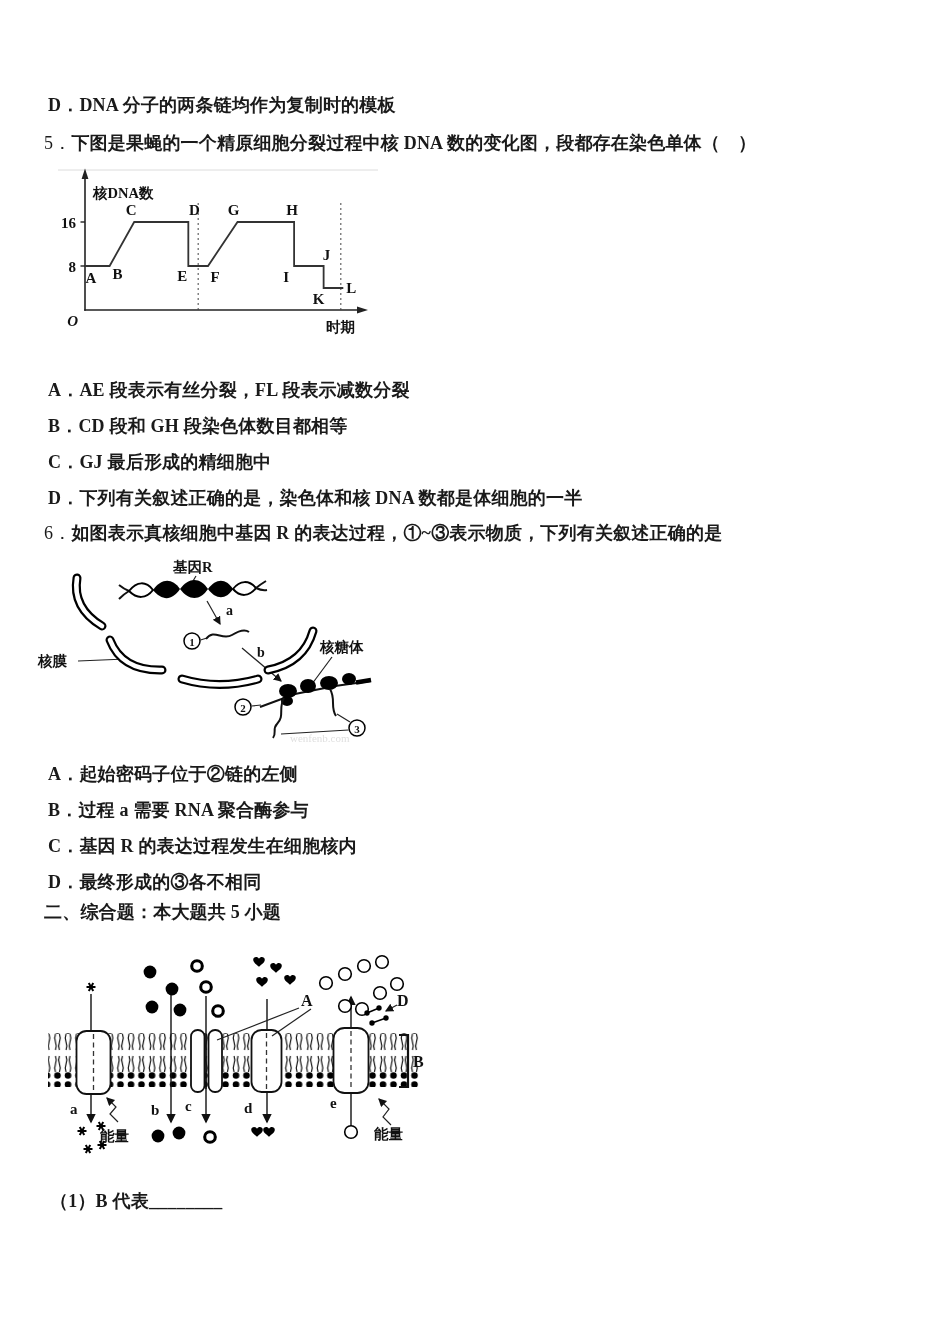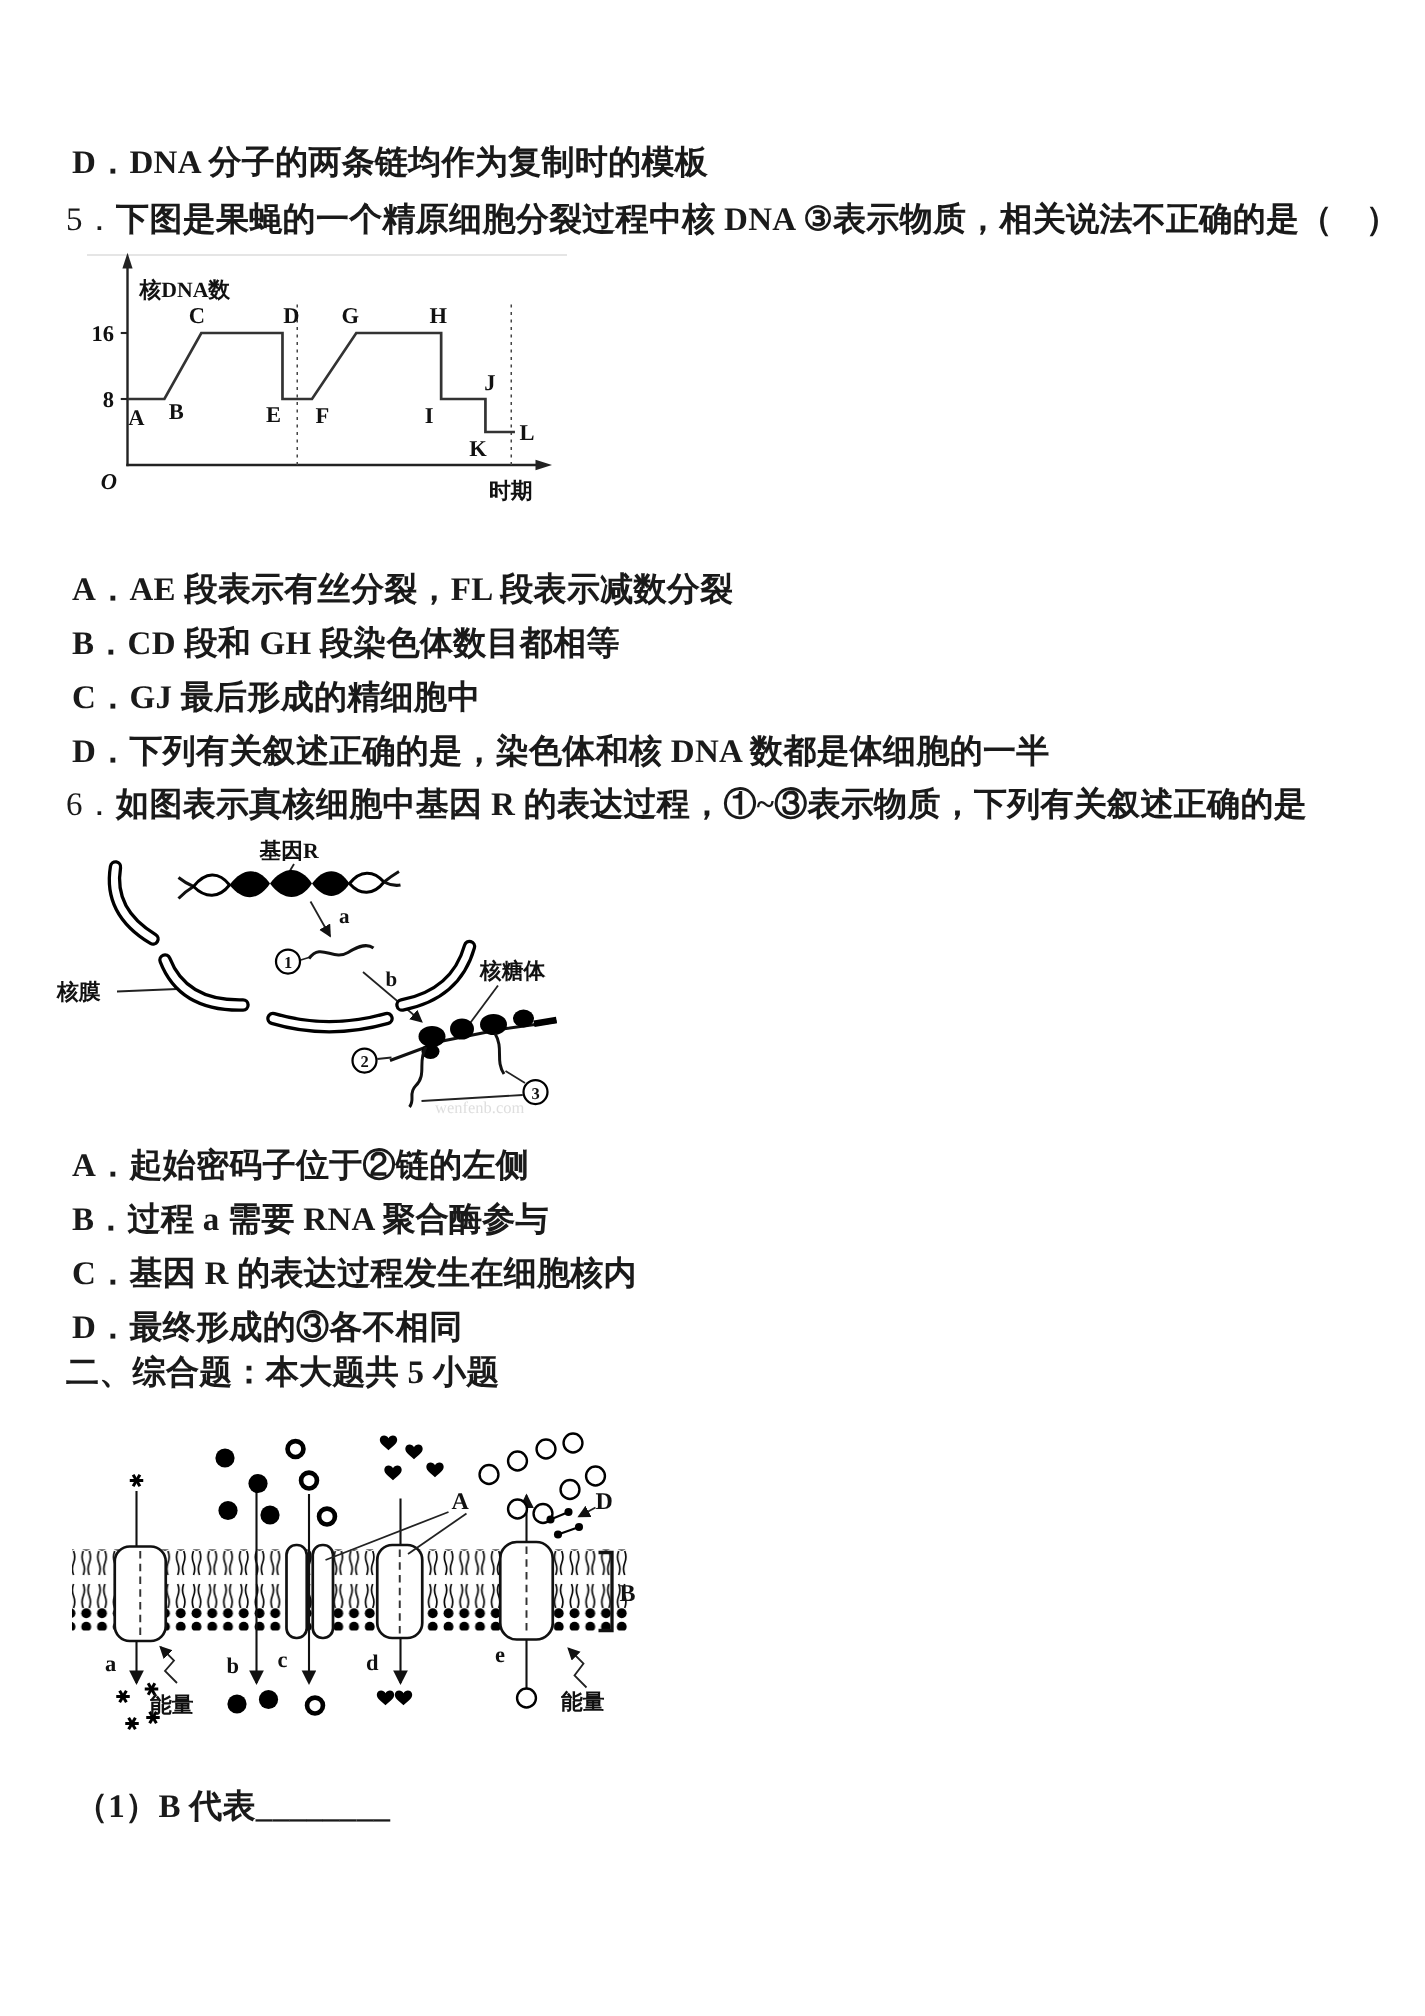--- a/index.html
+++ b/index.html
@@ -7,21 +7,21 @@
     position:relative;
     width:950px;height:1344px;
     background:#ffffff;
     font-family:"Liberation Serif", serif;
     color:#1a1a1a;
     overflow:hidden;
   }
   .line{
     position:absolute;
     left:48px;
-    font-size:22px;
+    font-size:18px;
     font-weight:700;
     white-space:nowrap;
     letter-spacing:0.2px;
   }
   .line .num{font-weight:400;}
   .line .b{font-weight:700;}
   svg{position:absolute;overflow:visible;}
   svg text{font-family:"Liberation Serif", serif; fill:#111;}
   .axis{stroke:#222;stroke-width:1.6;fill:none;}
   .curve{stroke:#333;stroke-width:1.8;fill:none;}
@@ -41,21 +41,21 @@
 </head>
 <body>
 
 <div class="page">
 
   <div class="line" style="top:93px;left:48px">
     <span class="b">D．DNA 分子的两条链均作为复制时的模板</span>
   </div>
 
   <div class="line" style="top:131px;left:44px">
-    <span class="num">5．</span><span class="b">下图是果蝇的一个精原细胞分裂过程中核 DNA ③表示物质，相关说法不正确的是（　）</span>
+    <span class="num">5．</span><span class="b">下图是果蝇的一个精原细胞分裂过程中核 DNA 数的变化图，段都存在染色单体（　）</span>
   </div>
 
   <svg style="left:40px;top:165px" width="430" height="180" viewBox="40 165 430 180">
     <line x1="58" y1="170" x2="378" y2="170" stroke="#dcdcdc" stroke-width="1"></line>
 
     <g>
       <line class="axis" x1="85" y1="175" x2="85" y2="310.8"></line>
       <polygon points="85,168.5 81.6,179 88.4,179" fill="#222"></polygon>
       <line class="axis" x1="84.2" y1="310" x2="361" y2="310"></line>
       <polygon points="368,310 357,306.5 357,313.5" fill="#222"></polygon>

